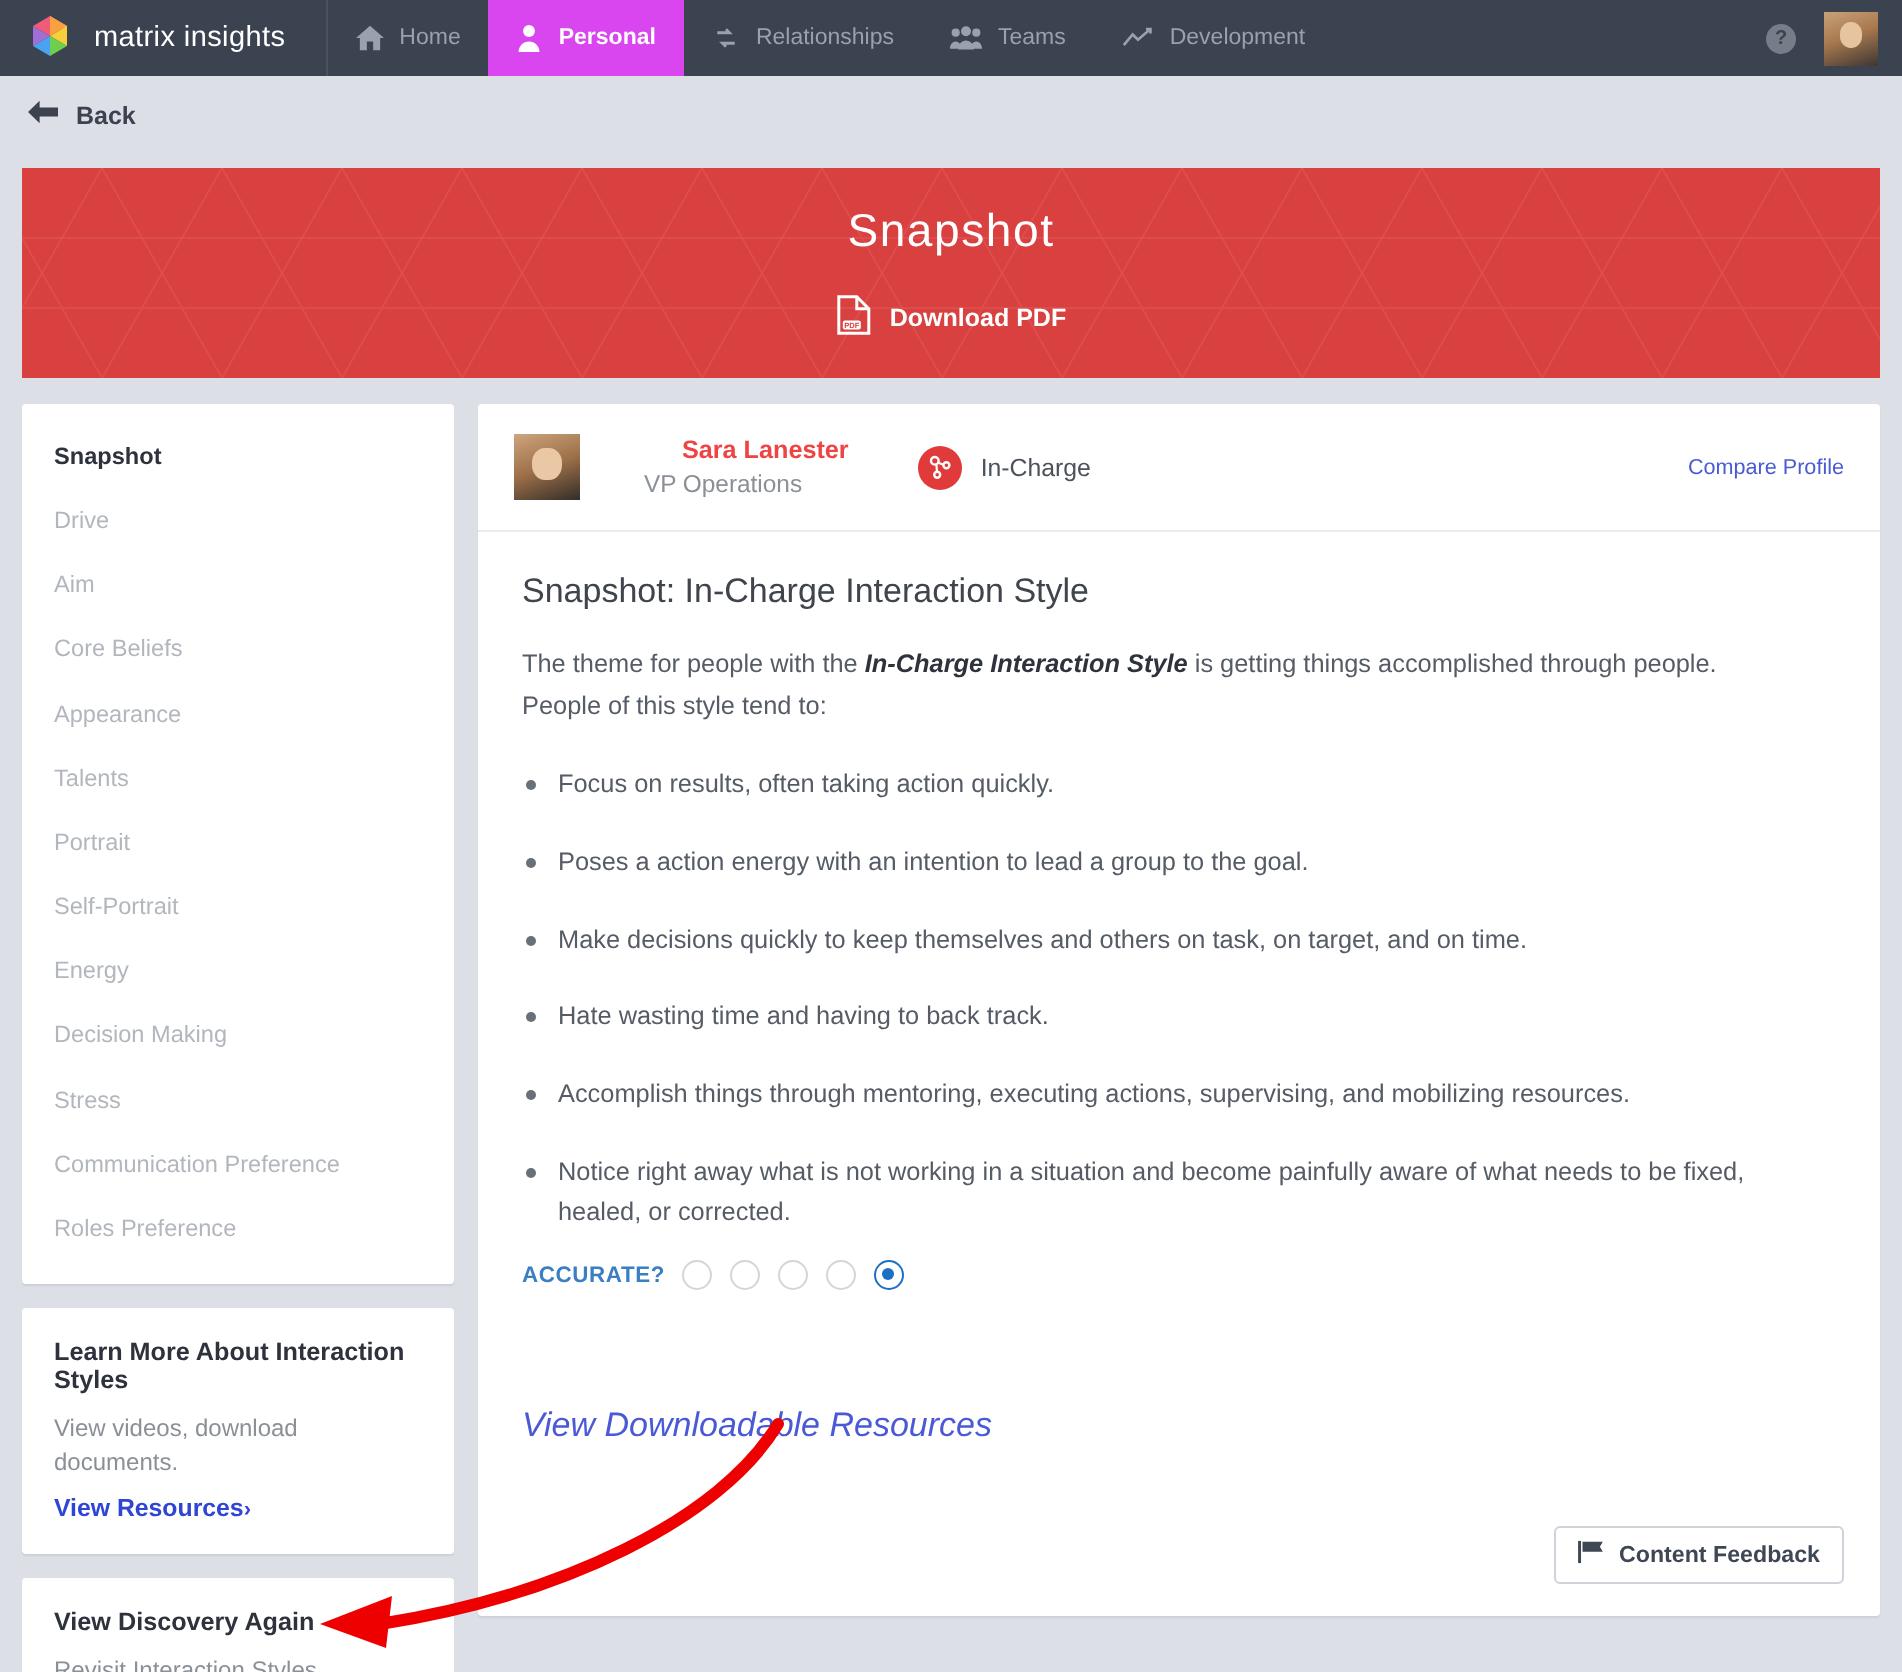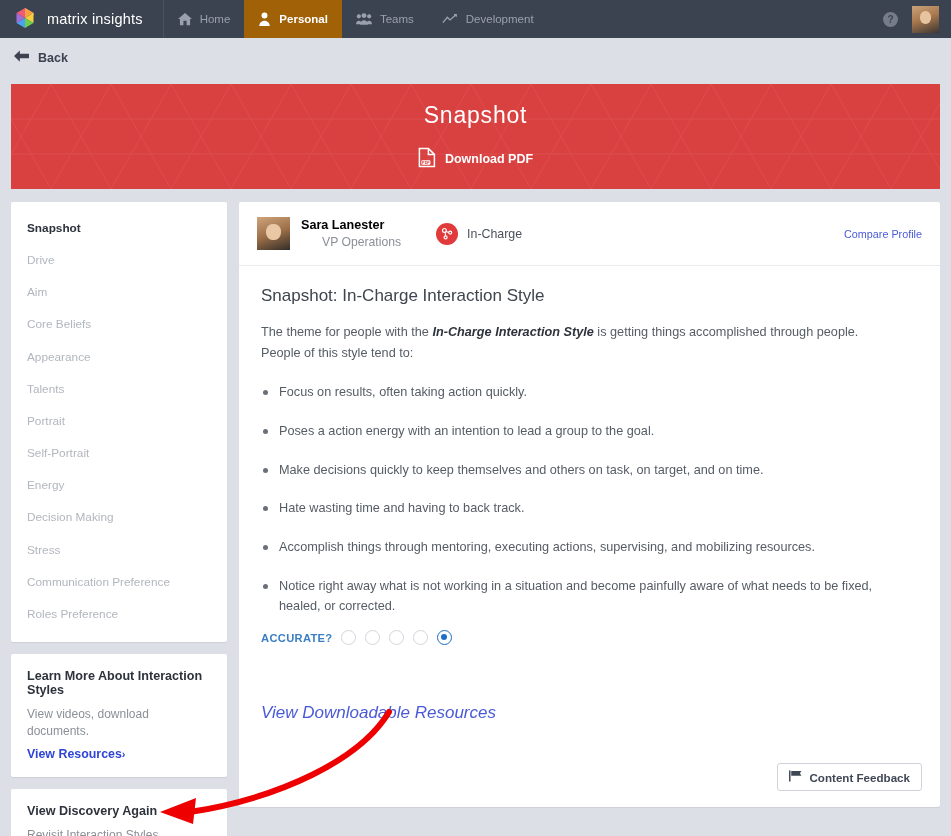--- a/index.html
+++ b/index.html
@@ -23,21 +23,21 @@
   }
   .brand-logo { width: 26px; height: 26px; position: relative; }
   .brand-name {
     color: #ffffff; font-size: 14.5px; letter-spacing: .2px;
   }
   .navitem {
     display: flex; align-items: center; gap: 8px;
     padding: 0 14px; color: #9aa1ad; font-size: 11.5px;
     cursor: pointer; white-space: nowrap;
   }
-  .navitem.active { background: #a16207; color: #ffffff; font-weight: bold; }
+  .navitem.active { background: #d946ef; color: #ffffff; font-weight: bold; }
   .navitem svg { display: block; }
   .nav-right {
     margin-left: auto; display: flex; align-items: center; gap: 14px;
     padding-right: 12px;
   }
   .help-icon {
     width: 15px; height: 15px; border-radius: 50%;
     background: #767d89; color: #3b4250;
     font-size: 10px; font-weight: bold;
     display: flex; align-items: center; justify-content: center;
@@ -129,21 +129,21 @@
     width: 33px; height: 33px; flex: none; margin-right: 11px;
     overflow: hidden;
     background: linear-gradient(160deg,#cfa57d 0%,#9c6f48 50%,#332d29 100%);
     position: relative;
   }
   .avatar-profile::after {
     content: ""; position: absolute; left: 28%; top: 20%;
     width: 44%; height: 50%; border-radius: 45%;
     background: #eac8a6;
   }
-  .pname { font-size: 12.6px; font-weight: bold; color: #000000; line-height: 1.35; }
+  .pname { font-size: 12.6px; font-weight: bold; color: #ef4444; line-height: 1.35; margin-left: 40px; }
   .prole { font-size: 12.2px; color: #8b9097; line-height: 1.35; margin-left: 21px; }
   .style-chip { display: flex; align-items: center; gap: 9px; margin-left: 35px; }
   .style-icon {
     width: 22px; height: 22px; border-radius: 50%;
     background: #e03a3a; position: relative; flex: none;
   }
   .style-label { font-size: 12.4px; color: #4c525c; }
   .compare-link {
     margin-left: auto; font-size: 10.8px; color: #4a5ad6; cursor: pointer;
   }
@@ -243,20 +243,28 @@
   <div class="navitem active">
     <span>
       <svg width="13" height="14" viewBox="0 0 14 16" fill="#ffffff">
           <circle cx="7" cy="4" r="3.4"></circle>
           <path d="M1 16c0-3.3 2.7-6 6-6s6 2.7 6 6z"></path>
         </svg>
     </span>
     <span>Personal</span>
   </div>
 
+  <div class="navitem">
+    <span>
+      <svg width="14" height="14" viewBox="0 0 16 16" fill="none" stroke="#9aa1ad" stroke-width="1.6">
+        <path d="M3 5h7l-2-2M13 11H6l2 2"></path>
+      </svg>
+    </span>
+    <span>Relationships</span>
+  </div>
 
   <div class="navitem">
     <span>
       <svg width="16" height="14" viewBox="0 0 18 14" fill="#9aa1ad">
         <circle cx="3.2" cy="4" r="2.3"></circle>
           <circle cx="9" cy="3.2" r="2.8"></circle>
           <circle cx="14.8" cy="4" r="2.3"></circle>
         <path d="M0 13c0-2.3 1.4-4 3.2-4s3.2 1.7 3.2 4zM4.6 13.4c0-2.8 2-5 4.4-5s4.4 2.2 4.4 5zM11.6 13c0-2.3 1.4-4 3.2-4S18 10.7 18 13z"></path>
       </svg>
     </span>

